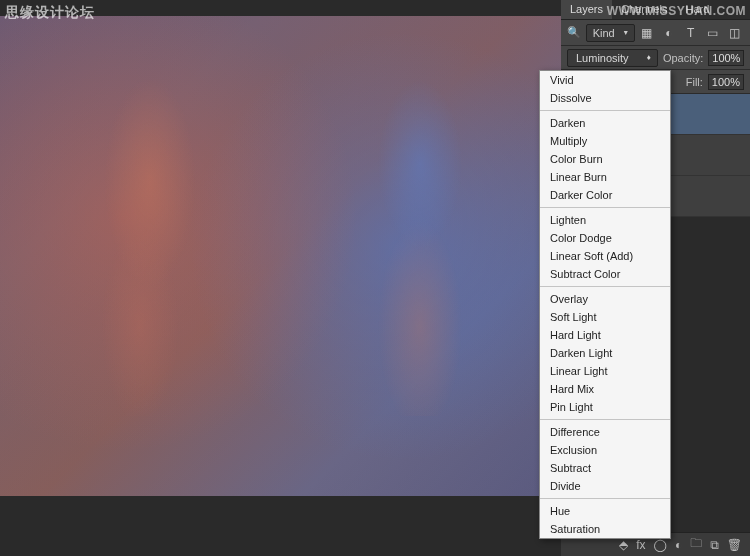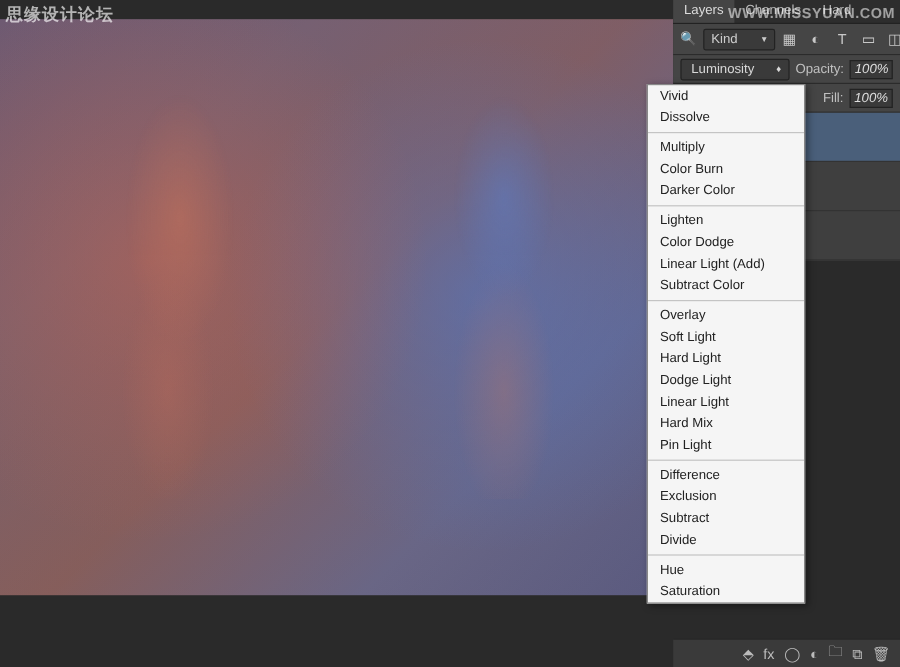--- a/index.html
+++ b/index.html
@@ -19,28 +19,28 @@
 
 .right-area { position: absolute; top: 0; right: 0; width: 189px; height: 556px; }
 
 .panel { position: absolute; top: 0; left: 0; right: 0; background: #3f3f3f; }
 
 .tabs { display: flex; background: #2d2d2d; height: 20px; border-bottom: 1px solid #222; }
 .tab { padding: 3px 9px; color: #b8b8b8; font-size: 11px; cursor: pointer; }
 .tab.active { background: #454545; color: #dcdcdc; }
 
 .filter-row { display: flex; align-items: center; background: #454545; padding: 3px 6px; gap: 5px; border-bottom: 1px solid #2b2b2b; height: 26px; }
-.filter-select { display: flex; align-items: center; gap: 20px; background: #3a3a3a; border: 1px solid #222; padding: 2px 6px; border-radius: 2px; color: #ccc; }
+.filter-select { display: flex; align-items: center; gap: 9px; background: #3a3a3a; border: 1px solid #222; padding: 2px 6px; border-radius: 2px; color: #ccc; }
 .filter-icons { display: flex; gap: 8px; color: #c8c8c8; align-items: center; }
 .ficon { width: 14px; height: 14px; display: flex; align-items: center; justify-content: center; font-size: 12px; }
 
 .blend-row { display: flex; align-items: center; background: #454545; padding: 3px 6px; gap: 5px; border-bottom: 1px solid #2b2b2b; height: 24px; }
 .blend-select { display: flex; align-items: center; justify-content: space-between; background: #3a3a3a; border: 1px solid #222; padding: 2px 6px 2px 8px; border-radius: 2px; color: #d8d8d8; width: 92px; }
 .label-right { color: #c0c0c0; margin-left: auto; }
-.pct-box { background: #3a3a3a; border: 1px solid #222; padding: 1px 3px; color: #ddd; min-width: 32px; text-align: right; font-style: italic; }
+.pct-box { background: #3a3a3a; border: 1px solid #222; padding: 1px 3px; color: #ddd; min-width: 32px; text-align: right; }
 
 .fill-row { display: flex; align-items: center; background: #454545; padding: 3px 6px; gap: 5px; border-bottom: 1px solid #2b2b2b; height: 24px; }
 .lock-icons { display: flex; gap: 5px; color: #aaa; align-items: center; }
 
 .layer-list { background: #3f3f3f; }
 .layer { display: flex; align-items: center; padding: 6px; gap: 8px; border-bottom: 1px solid #333; }
 .layer.sel { background: #4a5f7a; }
 .thumb { width: 32px; height: 28px; background: #fff; border: 1px solid #222; flex-shrink: 0; }
 .thumb.adj { background: #fff; display: flex; align-items: center; justify-content: center; }
 .layer-name { color: #d8d8d8; }
@@ -123,33 +123,35 @@
         <span class="layer-name">Leve...</span>
       </div>
     </div>
 
   </div>
 
   <div class="dropdown" id="blend-dropdown">
       <div class="dd-item">Vivid</div>
       <div class="dd-item">Dissolve</div>
       <div class="dd-sep"></div>
+      <div class="dd-item">Darken</div>
       <div class="dd-item">Multiply</div>
       <div class="dd-item">Color Burn</div>
+      <div class="dd-item">Linear Burn</div>
       <div class="dd-item">Darker Color</div>
       <div class="dd-sep"></div>
       <div class="dd-item">Lighten</div>
       <div class="dd-item">Color Dodge</div>
-      <div class="dd-item">Linear Light (Add)</div>
+      <div class="dd-item">Linear Soft (Add)</div>
       <div class="dd-item">Subtract Color</div>
       <div class="dd-sep"></div>
       <div class="dd-item">Overlay</div>
       <div class="dd-item">Soft Light</div>
       <div class="dd-item">Hard Light</div>
-      <div class="dd-item">Dodge Light</div>
+      <div class="dd-item">Darken Light</div>
       <div class="dd-item">Linear Light</div>
       <div class="dd-item">Hard Mix</div>
       <div class="dd-item">Pin Light</div>
       <div class="dd-sep"></div>
       <div class="dd-item">Difference</div>
       <div class="dd-item">Exclusion</div>
       <div class="dd-item">Subtract</div>
       <div class="dd-item">Divide</div>
       <div class="dd-sep"></div>
       <div class="dd-item">Hue</div>

